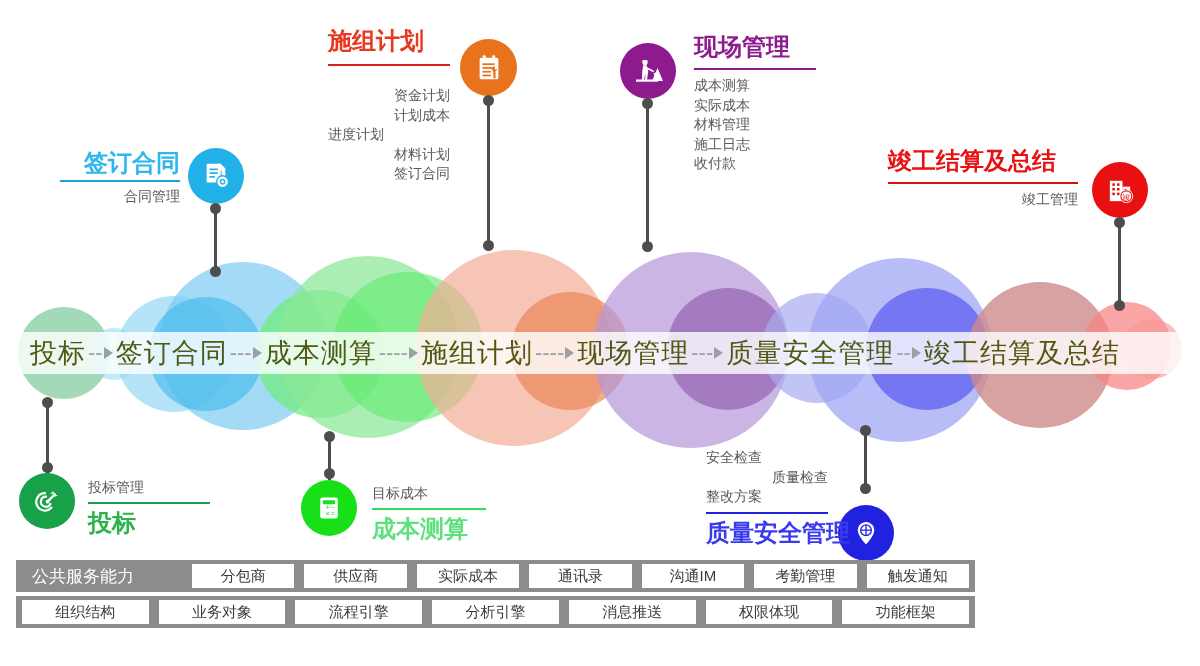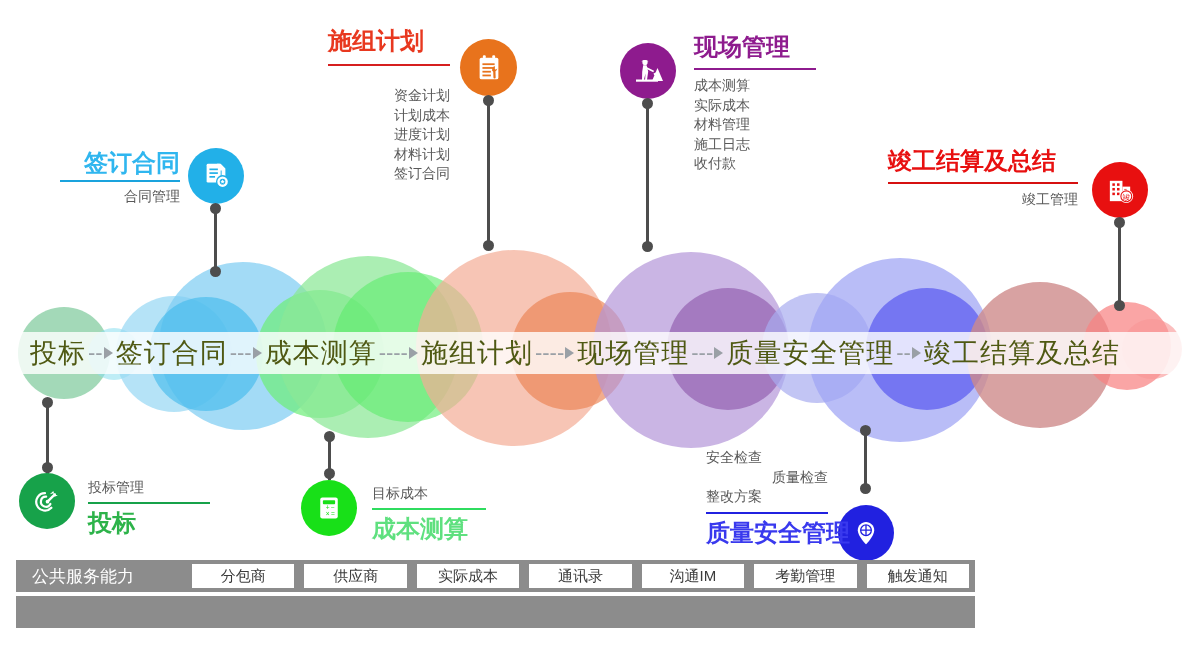--- a/index.html
+++ b/index.html
@@ -158,21 +158,21 @@
   <div class="conn" style="left:214px;top:206px;height:68px;"></div>
   <div class="knob" style="left:210px;top:203px;"></div>
   <div class="knob" style="left:210px;top:266px;"></div>
 
   <div class="callout" style="left:328px;top:26px;">
     <div class="c-title" style="color:#e8381f;text-align:left;width:122px;">施组计划</div>
     <div class="c-rule" style="background:#d61f1f;width:122px;margin-top:8px;"></div>
     <div style="margin-top:20px;width:122px;">
       <div class="c-sub" style="text-align:right;">资金计划</div>
       <div class="c-sub" style="text-align:right;">计划成本</div>
-      <div class="c-sub" style="text-align:right;">进度计划</div>
+      <div class="c-sub" style="text-align:left;">进度计划</div>
       <div class="c-sub" style="text-align:right;">材料计划</div>
       <div class="c-sub" style="text-align:right;">签订合同</div>
     </div>
   </div>
   <div class="circ" style="left:460px;top:39px;width:57px;height:57px;background:#e8731c;">
     <svg width="30" height="30" viewBox="0 0 32 32">
       <rect x="6" y="5" width="20" height="23" rx="2" fill="#fff"></rect>
       <rect x="9.5" y="2.5" width="3" height="5" rx="1" fill="#fff"></rect>
       <rect x="19.5" y="2.5" width="3" height="5" rx="1" fill="#fff"></rect>
       <rect x="9" y="11" width="13" height="1.9" fill="#e8731c"></rect>
@@ -304,17 +304,26 @@
         <div class="chip">供应商</div>
         <div class="chip">实际成本</div>
         <div class="chip">通讯录</div>
         <div class="chip">沟通IM</div>
         <div class="chip">考勤管理</div>
         <div class="chip">触发通知</div>
       </div>
     </div>
 
     <div class="bar">
+      <div class="chips">
+        <div class="chip">组织结构</div>
+        <div class="chip">业务对象</div>
+        <div class="chip">流程引擎</div>
+        <div class="chip">分析引擎</div>
+        <div class="chip">消息推送</div>
+        <div class="chip">权限体现</div>
+        <div class="chip">功能框架</div>
+      </div>
     </div>
 
   </div>
 
 </div>
 
 </body></html>

